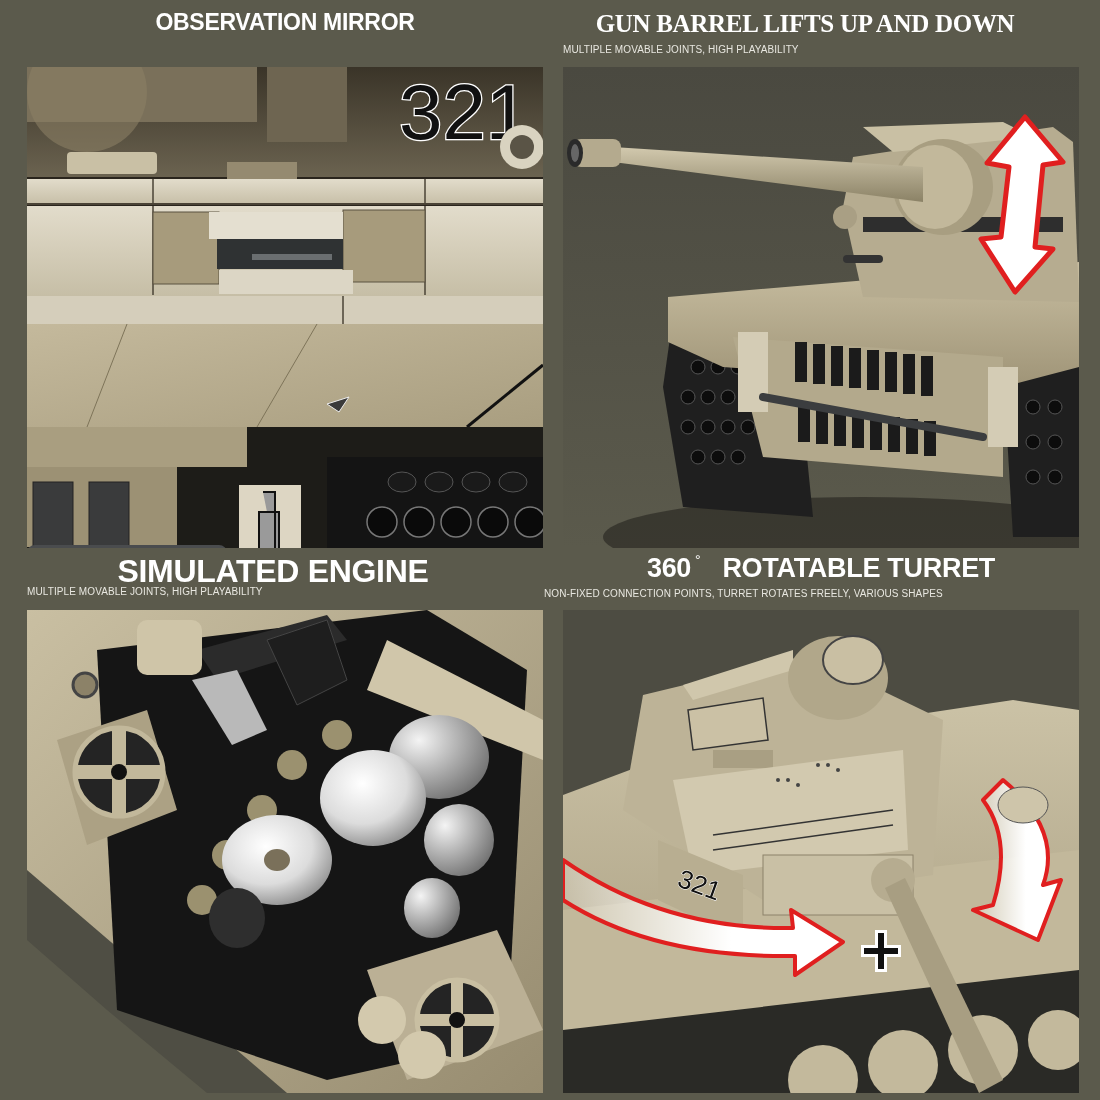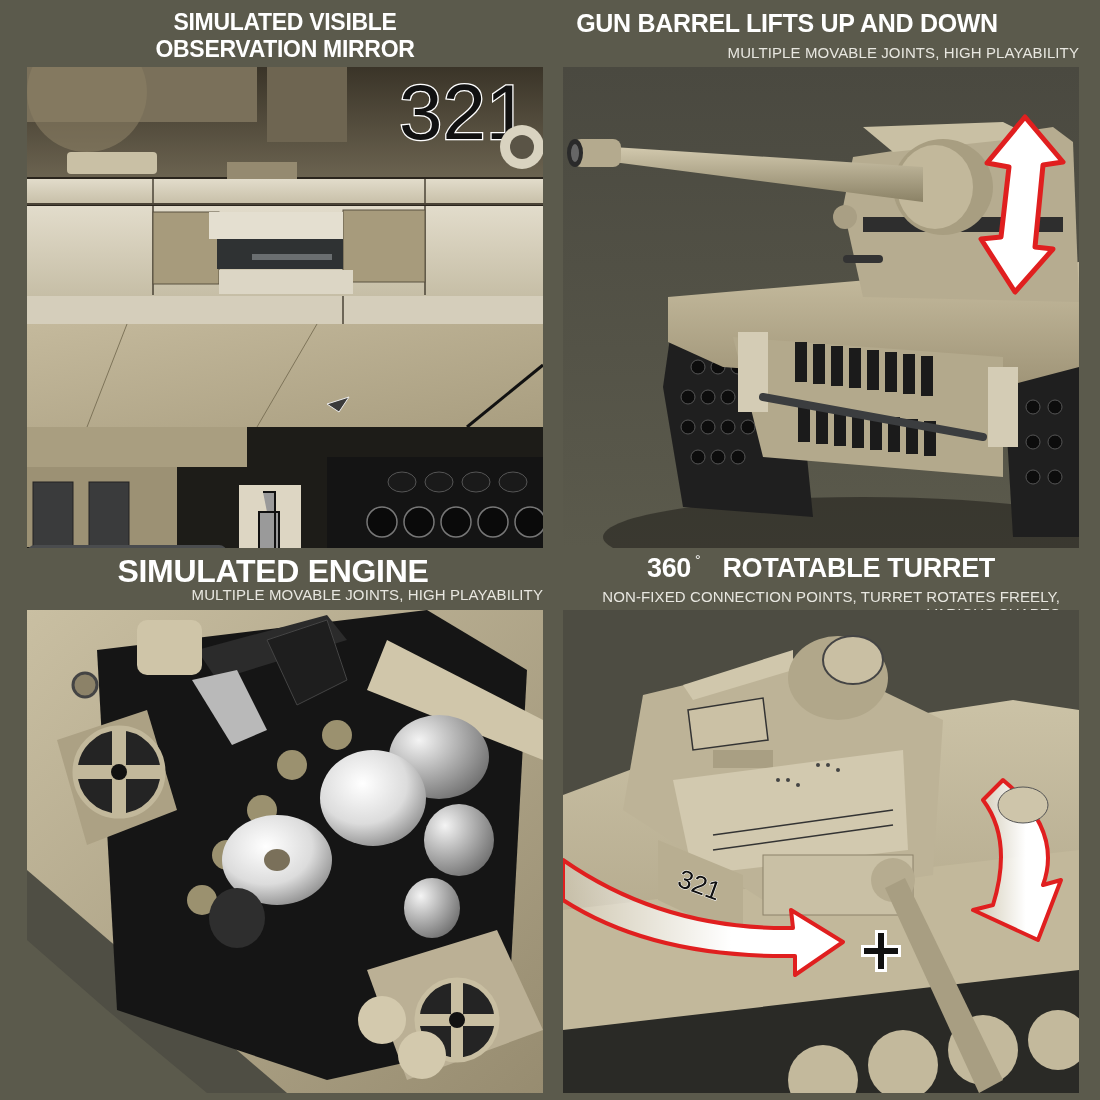--- a/index.html
+++ b/index.html
@@ -13,52 +13,51 @@
   .heading {
     position: absolute;
     text-align: center;
     color: #ffffff;
     font-weight: 700;
     letter-spacing: -0.3px;
     line-height: 1.0;
   }
   .subheading {
     position: absolute;
-    text-align: right;
+    text-align: left;
     color: #e8e7e0;
-    font-size: 15px;
+    font-size: 10px;
     font-weight: 400;
     letter-spacing: 0.1px;
   }
   .panel {
     position: absolute;
     overflow: hidden;
     background: #0369a1;
   }
   .panel svg { display: block; width: 100%; height: 100%; }
 
   #h-tl { left: 27px; width: 516px; top: 9px; font-size: 23px; line-height: 27px; }
-  #h-tr { left: 529px; width: 516px; top: 11px; font-size: 25px; }
+  #h-tr { left: 547px; width: 516px; top: 11px; font-size: 25px; font-family: Liberation Serif, serif; }
   #s-tr { left: 563px; width: 516px; top: 44px; }
   #h-bl { left: 15px; width: 516px; top: 555px; font-size: 32px; }
   #s-bl { left: 27px; width: 516px; top: 586px; }
   #h-br { left: 563px; width: 516px; top: 553px; font-size: 27px; }
   #s-br { left: 544px; width: 516px; top: 588px; }
   .deg { font-size: 14px; vertical-align: 12px; margin: 0 22px 0 4px; font-weight: 400; }
 
   #p-tl { left: 27px; top: 67px; width: 516px; height: 481px; }
   #p-tr { left: 563px; top: 67px; width: 516px; height: 481px; }
   #p-bl { left: 27px; top: 610px; width: 516px; height: 483px; }
   #p-br { left: 563px; top: 610px; width: 516px; height: 483px; }
 </style>
 </head>
 <body>
 
 <div class="heading" id="h-tl">
-  <div>SIMULATED VISIBLE</div>
   <div>OBSERVATION MIRROR</div>
 </div>
 
 <div class="heading" id="h-tr">GUN BARREL LIFTS UP AND DOWN</div>
 <div class="subheading" id="s-tr">MULTIPLE MOVABLE JOINTS, HIGH PLAYABILITY</div>
 
 <div class="heading" id="h-bl">SIMULATED ENGINE</div>
 <div class="subheading" id="s-bl">MULTIPLE MOVABLE JOINTS, HIGH PLAYABILITY</div>
 
 <div class="heading" id="h-br">

